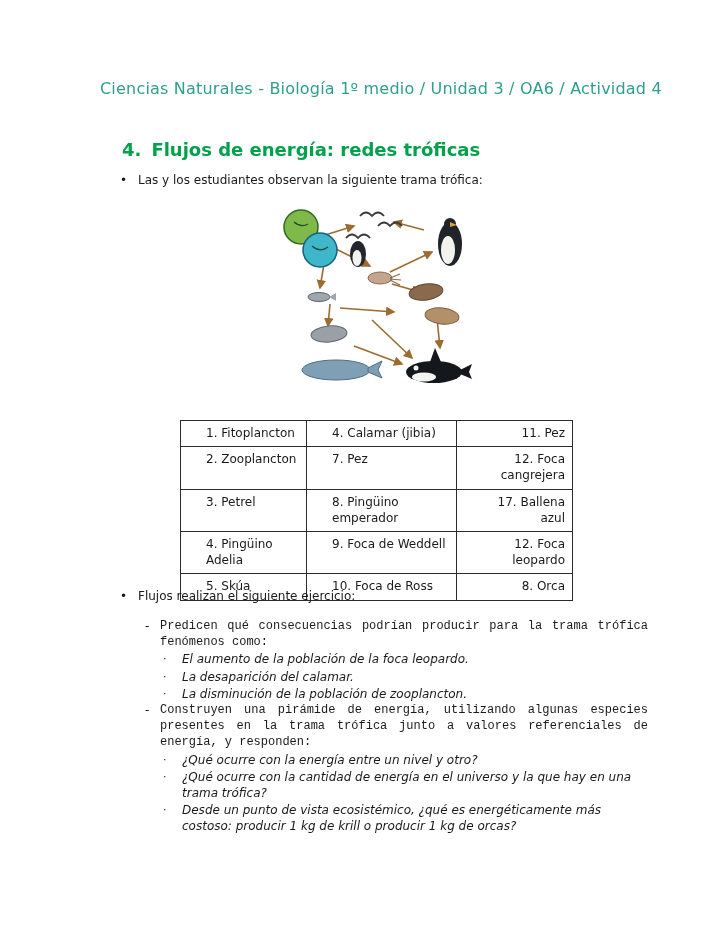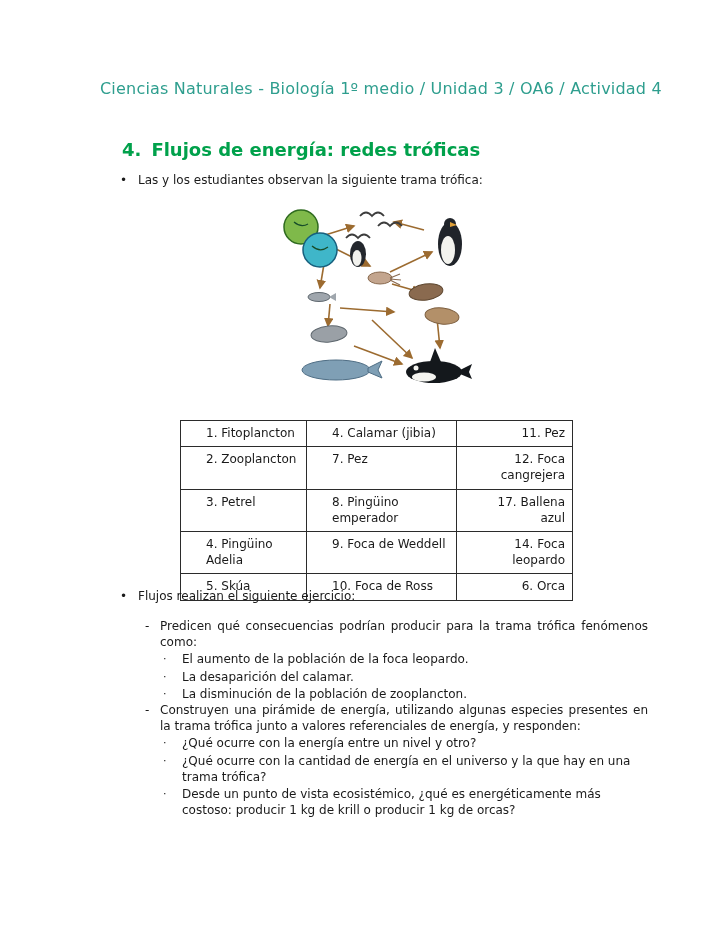--- a/index.html
+++ b/index.html
@@ -69,34 +69,34 @@
   .trophic-table td.c3 { width: 116px; text-align: right; }
 
   .exercises {
     position: absolute;
     left: 145px;
     top: 618px;
     width: 503px;
   }
   .dash-item { display: flex; align-items: flex-start; margin-bottom: 1px; }
   .dash-item .marker { width: 15px; flex: 0 0 15px; }
-  .dash-item .dash-text { text-align: justify; width: 488px; }
+  .dash-item .dash-text { text-align: justify; width: 488px; font-family: Liberation Mono, monospace; }
   .sub-item {
     display: flex;
     align-items: flex-start;
     margin-left: 18px;
     margin-top: 1px;
   }
   .sub-item .marker {
     width: 19px;
     flex: 0 0 19px;
     font-size: 11px;
     padding-top: 1px;
   }
-  .sub-item .sub-text { width: 464px; }
+  .sub-item .sub-text { width: 464px; font-style: italic; }
 </style>
 </head>
 <body>
 
 <div class="page">
 
   <div class="doc-header">Ciencias Naturales - Biología 1º medio / Unidad 3 / OA6 / Actividad 4</div>
 
   <div class="section-title">
     <span class="num">4.</span><span>Flujos de energía: redes tróficas</span>
@@ -195,26 +195,26 @@
         <td class="c3">12. Foca cangrejera</td>
       </tr>
       <tr>
         <td class="c1">3. Petrel</td>
         <td class="c2">8. Pingüino emperador</td>
         <td class="c3">17. Ballena azul</td>
       </tr>
       <tr>
         <td class="c1">4. Pingüino Adelia</td>
         <td class="c2">9. Foca de Weddell</td>
-        <td class="c3">14. Foca leopardo</td>
+        <td class="c3">12. Foca leopardo</td>
       </tr>
       <tr>
         <td class="c1">5. Skúa</td>
         <td class="c2">10. Foca de Ross</td>
-        <td class="c3">6. Orca</td>
+        <td class="c3">8. Orca</td>
       </tr>
     </tbody>
   </table>
 
   <div class="bullet-row" style="top:588px;">
     <span class="marker">•</span>
     <span>Flujos realizan el siguiente ejercicio:</span>
   </div>
 
   <div class="exercises">

